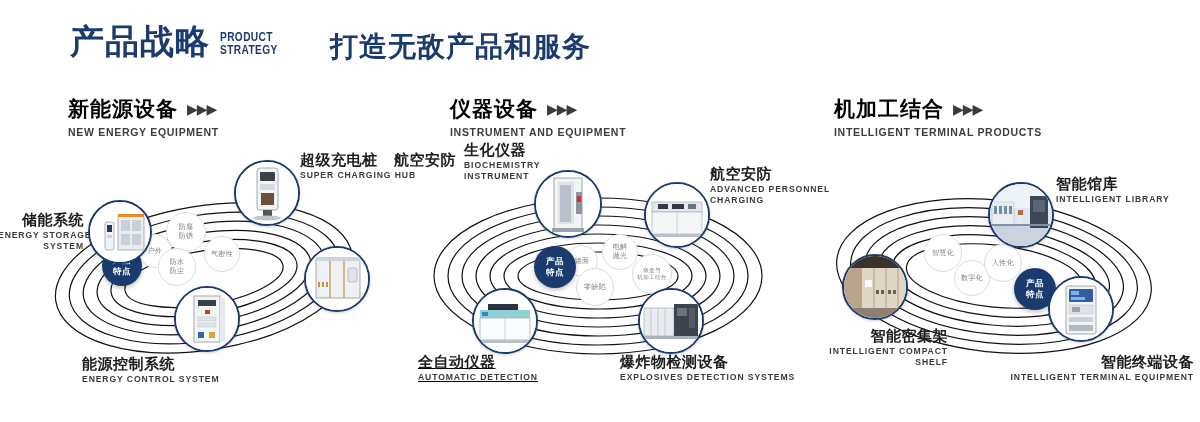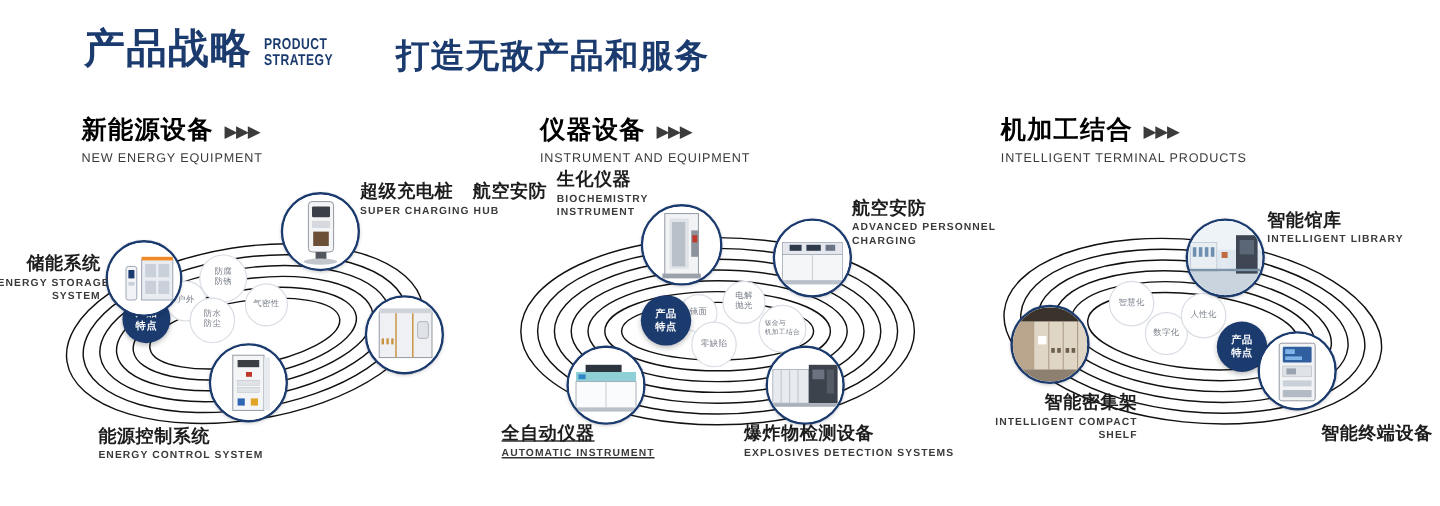--- a/index.html
+++ b/index.html
@@ -26,21 +26,21 @@
     position:absolute;left:330px;top:33px;font-size:28px;font-weight:bold;color:#1b3b6f;
     letter-spacing:1px;line-height:1;
   }
 
   
   .sec{position:absolute;}
   .sec .row{display:flex;align-items:center;}
   .sec .cn{font-size:21px;font-weight:bold;color:#000000;letter-spacing:1px;line-height:1;}
   .sec .arrows{margin-left:9px;color:#3b3b3b;font-size:14px;letter-spacing:-1px;line-height:1;font-weight:bold;}
   .sec .en{
-    margin-top:7px;font-size:10.5px;color:#3c3c3c;font-weight:normal;letter-spacing:0.7px;
+    margin-top:7px;font-size:10.5px;color:#3c3c3c;font-weight:bold;letter-spacing:0.7px;
   }
   #sec-1{left:68px;top:98px;}
   #sec-2{left:450px;top:98px;}
   #sec-3{left:834px;top:98px;}
 
   
   .cluster{position:absolute;top:150px;width:400px;height:250px;}
   #cluster-1{left:8px;}
   #cluster-2{left:398px;}
   #cluster-3{left:798px;}
@@ -56,21 +56,21 @@
 
   
   .nlabel{position:absolute;line-height:1.12;}
   .nlabel .cn{font-size:15px;font-weight:bold;color:#1d1d1d;letter-spacing:0.5px;white-space:nowrap;}
   .nlabel .en{font-size:8.6px;font-weight:bold;color:#3a3a3a;letter-spacing:0.9px;margin-top:2px;white-space:nowrap;}
   .nlabel.right{text-align:right;}
 
   
   .feat{
     position:absolute;border-radius:50%;border:1px solid #d9dde4;background:#fff;
-    display:flex;align-items:center;justify-content:center;text-align:left;
+    display:flex;align-items:center;justify-content:center;text-align:center;
     color:#7a7f8a;font-size:7px;line-height:1.25;letter-spacing:0.3px;padding:2px;
     box-sizing:border-box;
   }
   .feat.core{
     background:#1b3b6f;border:none;color:#fff;font-weight:bold;font-size:8.5px;
     box-shadow:0 2px 4px rgba(0,0,0,0.25);letter-spacing:0.5px;
   }
 </style>
 </head>
 <body>
@@ -290,21 +290,21 @@
         <rect x="6" y="20" width="50" height="8" fill="#8fcfd6"></rect>
         <rect x="14" y="14" width="30" height="6" fill="#2c3440"></rect>
         <rect x="6" y="28" width="50" height="22" fill="#fafbfc" stroke="#9aa3b0" stroke-width="0.7"></rect>
         <line x1="31" y1="28" x2="31" y2="50" stroke="#c3c9d1" stroke-width="0.8"></line>
         <rect x="8" y="22" width="6" height="4" fill="#2f86c9"></rect>
         <rect x="6" y="50" width="50" height="3" fill="#b9c0c9"></rect>
       </svg>
     </div>
     <div class="nlabel" style="left:20px;top:204px;text-decoration:underline;">
       <div class="cn">全自动仪器</div>
-      <div class="en">AUTOMATIC INSTRUMENT</div>
+      <div class="en">AUTOMATIC DETECTION</div>
     </div>
 
     <div class="node" style="left:240px;top:138px;width:62px;height:62px;">
       <svg class="art" viewBox="0 0 62 62">
         <rect x="0" y="0" width="62" height="62" fill="#ffffff"></rect>
         <rect x="4" y="18" width="30" height="28" fill="#e7eaee" stroke="#9aa3b0" stroke-width="0.6"></rect>
         <g stroke="#b4bbc4" stroke-width="0.7">
           <line x1="11" y1="18" x2="11" y2="46"></line>
             <line x1="18" y1="18" x2="18" y2="46"></line>
             <line x1="25" y1="18" x2="25" y2="46"></line>
@@ -408,16 +408,17 @@
         <rect x="21" y="13" width="8" height="4" fill="#7fb4e8"></rect>
         <rect x="21" y="19" width="14" height="3" fill="#7fb4e8"></rect>
         <rect x="19" y="27" width="24" height="9" fill="#dfe3e8" stroke="#b6bcc4" stroke-width="0.5"></rect>
         <rect x="22" y="29" width="8" height="5" fill="#9aa3b0"></rect>
         <rect x="19" y="39" width="24" height="5" fill="#c9d0da"></rect>
         <rect x="19" y="47" width="24" height="6" fill="#b2bac4"></rect>
       </svg>
     </div>
     <div class="nlabel right" style="left:180px;top:204px;width:216px;">
       <div class="cn">智能终端设备</div>
+      <div class="en">INTELLIGENT TERMINAL EQUIPMENT</div>
     </div>
   </div>
 
 </div>
 
 </body></html>

